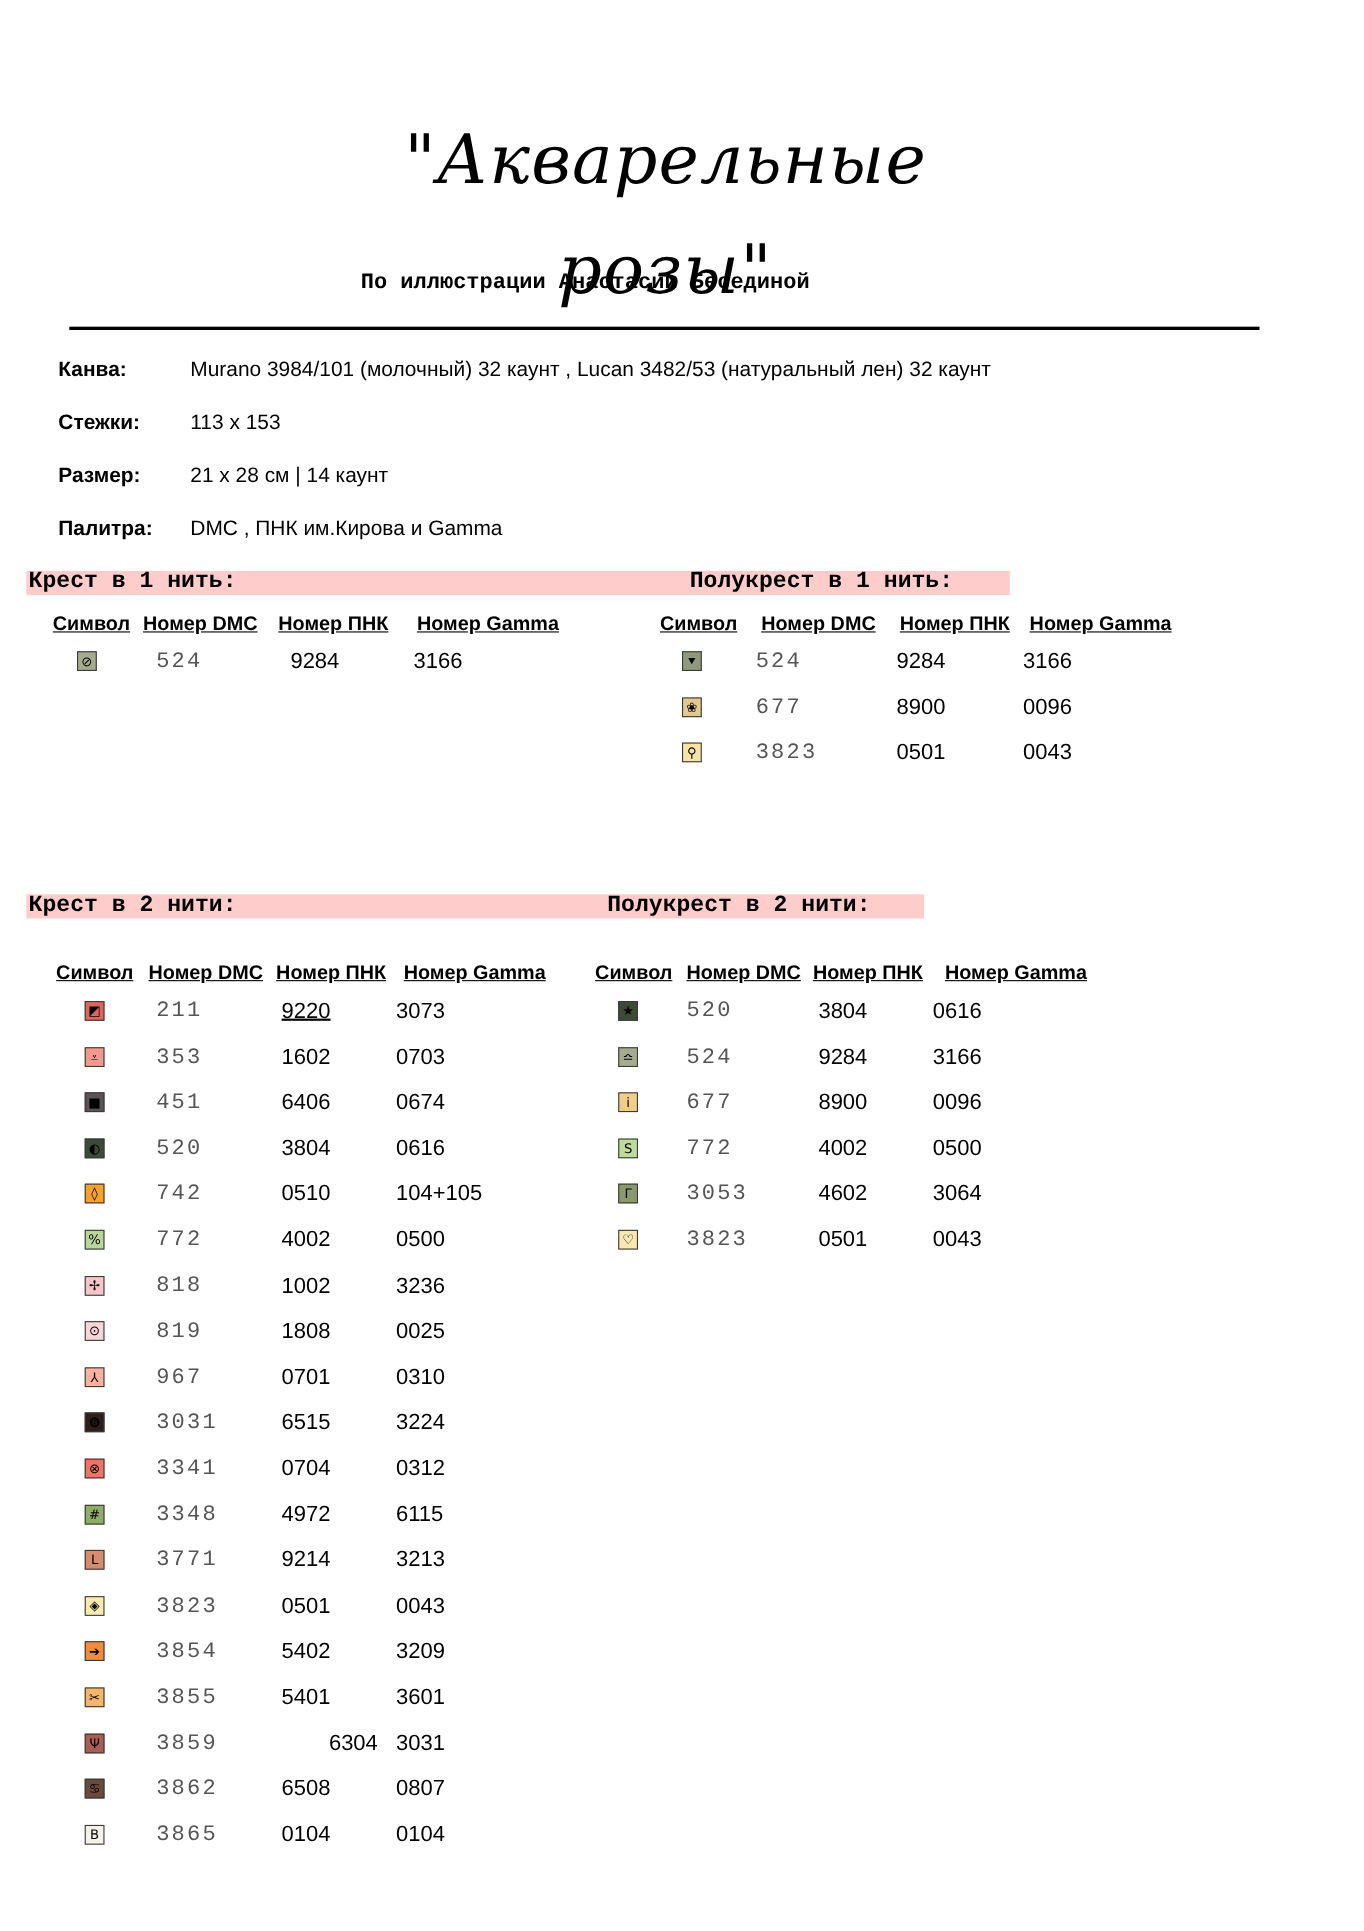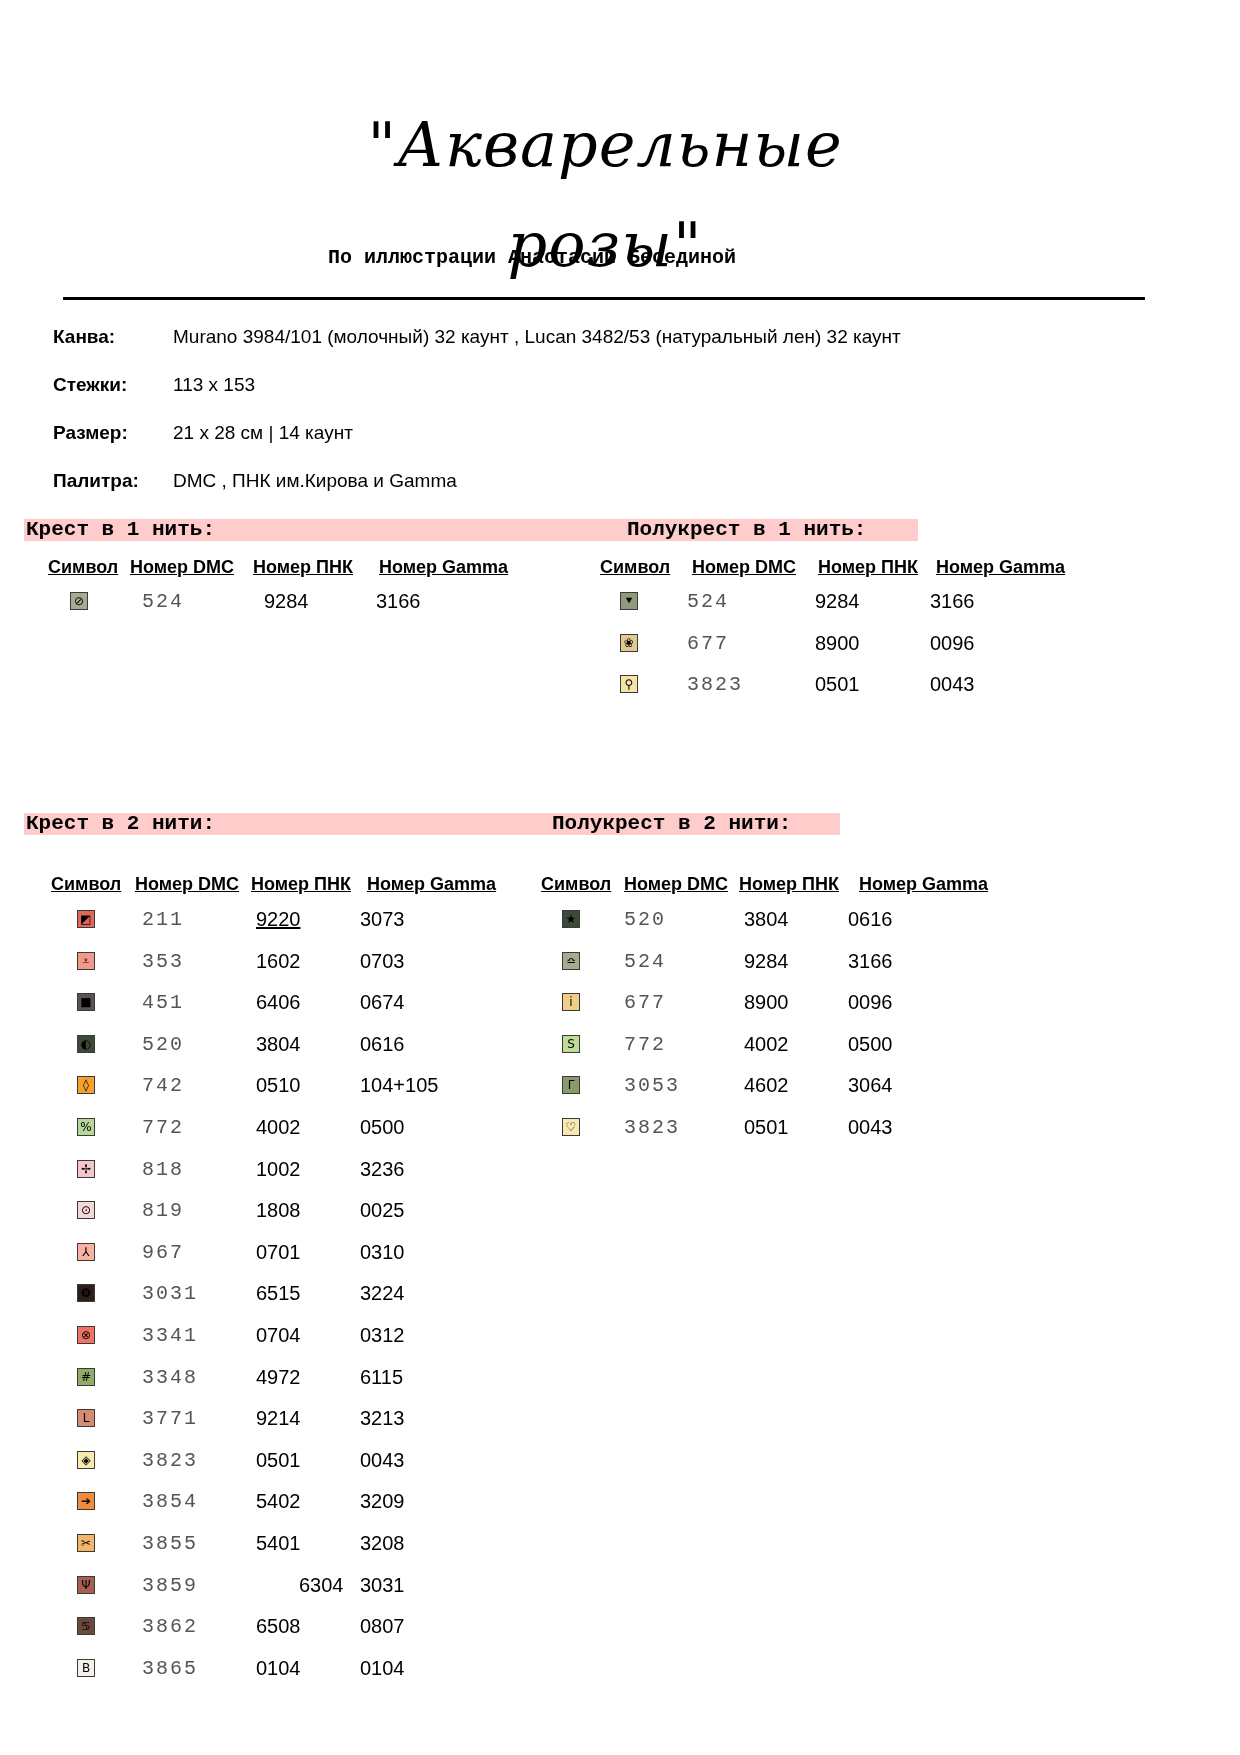--- a/index.html
+++ b/index.html
@@ -191,21 +191,21 @@
     <div class="row" style="left: 0px; top: 1490.4px; width: 1240px;">
       <div class="sw" style="left: 77px; top: 2px; background: rgb(242, 140, 60);">➔</div>
       <div class="dmc" style="left: 142px; top: 0px;">3854</div>
       <div class="num" style="left: 256px; top: 0px;">5402</div>
       <div class="num" style="left: 360px; top: 0px;">3209</div>
     </div>
     <div class="row" style="left: 0px; top: 1532px; width: 1240px;">
       <div class="sw" style="left: 77px; top: 2px; background: rgb(244, 181, 108);">✂</div>
       <div class="dmc" style="left: 142px; top: 0px;">3855</div>
       <div class="num" style="left: 256px; top: 0px;">5401</div>
-      <div class="num" style="left: 360px; top: 0px;">3208</div>
+      <div class="num" style="left: 360px; top: 0px;">3601</div>
     </div>
     <div class="row" style="left: 0px; top: 1573.6px; width: 1240px;">
       <div class="sw" style="left: 77px; top: 2px; background: rgb(168, 94, 82);">Ψ</div>
       <div class="dmc" style="left: 142px; top: 0px;">3859</div>
       <div class="num" style="left: 256px; top: 0px; margin-left: 43px;">6304</div>
       <div class="num" style="left: 360px; top: 0px;">3031</div>
     </div>
     <div class="row" style="left: 0px; top: 1615.2px; width: 1240px;">
       <div class="sw" style="left: 77px; top: 2px; background: rgb(106, 74, 58);">♋</div>
       <div class="dmc" style="left: 142px; top: 0px;">3862</div>

